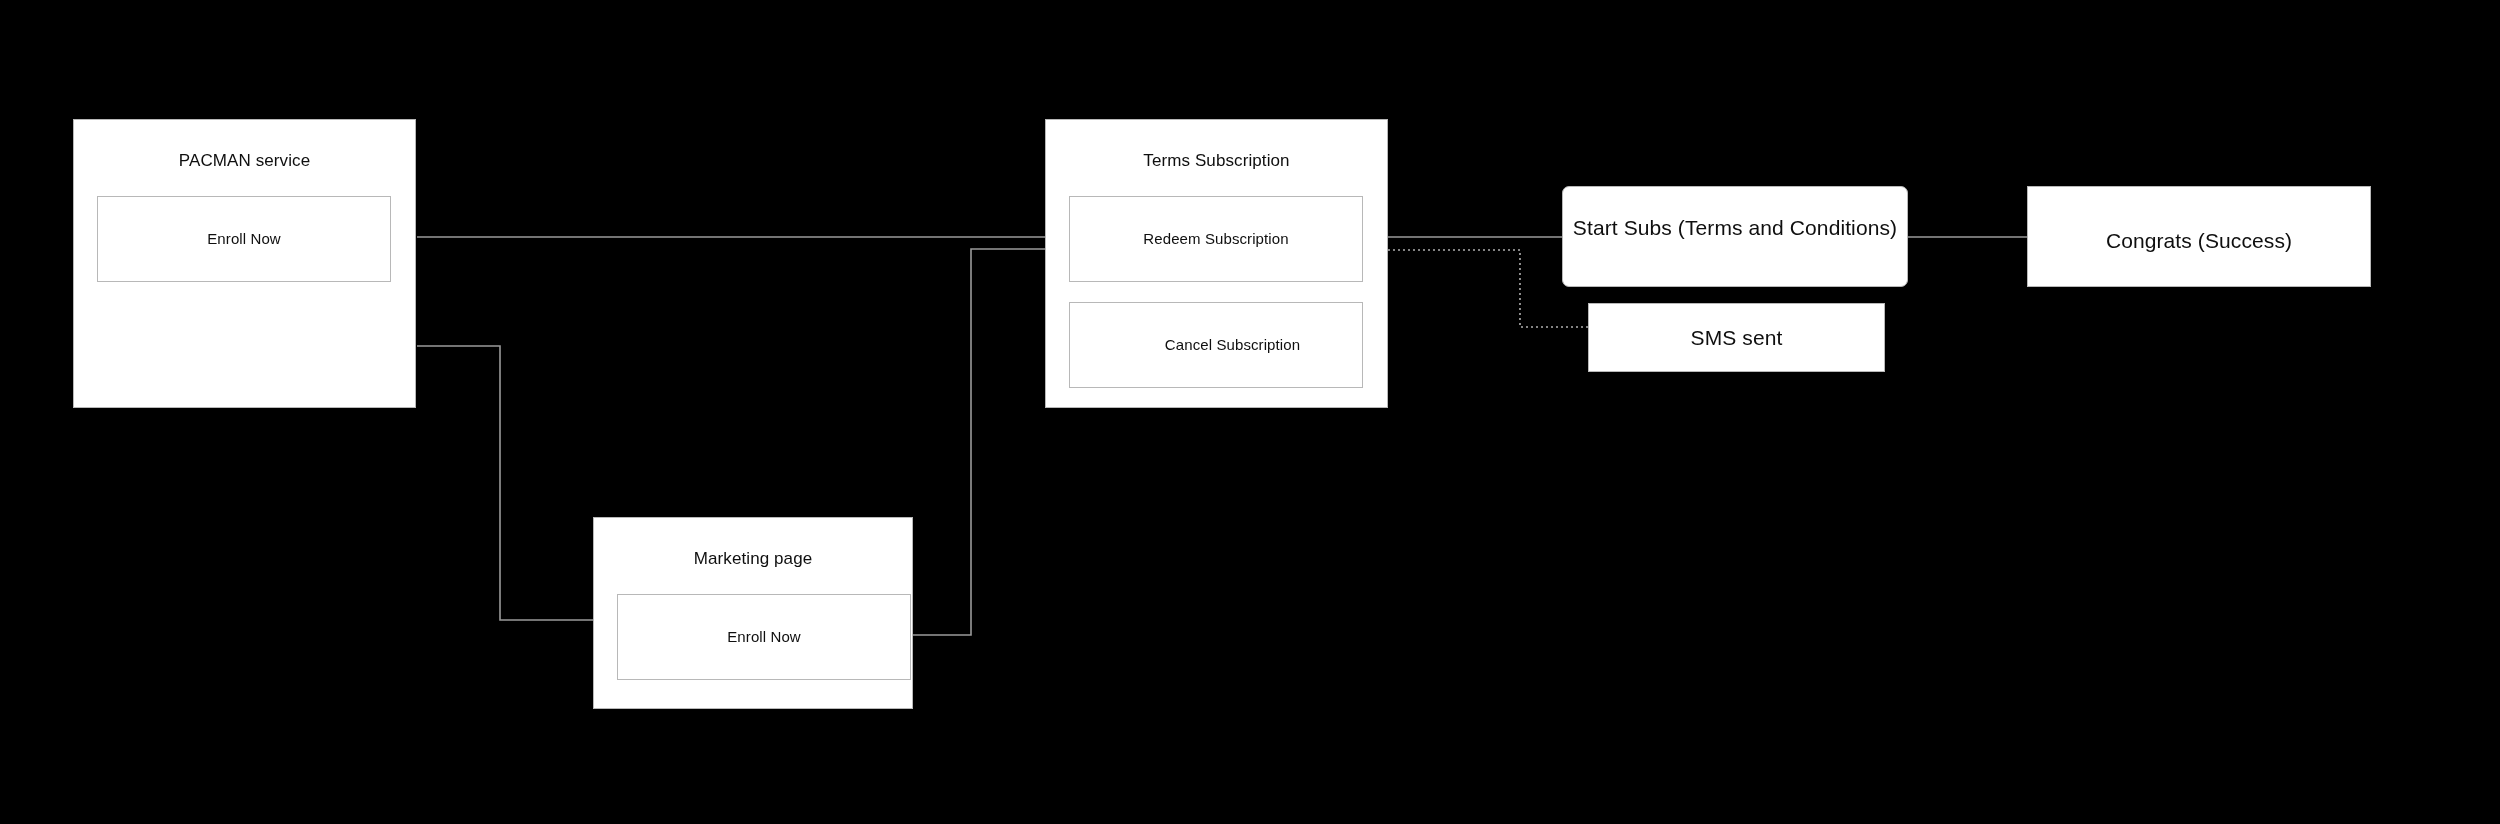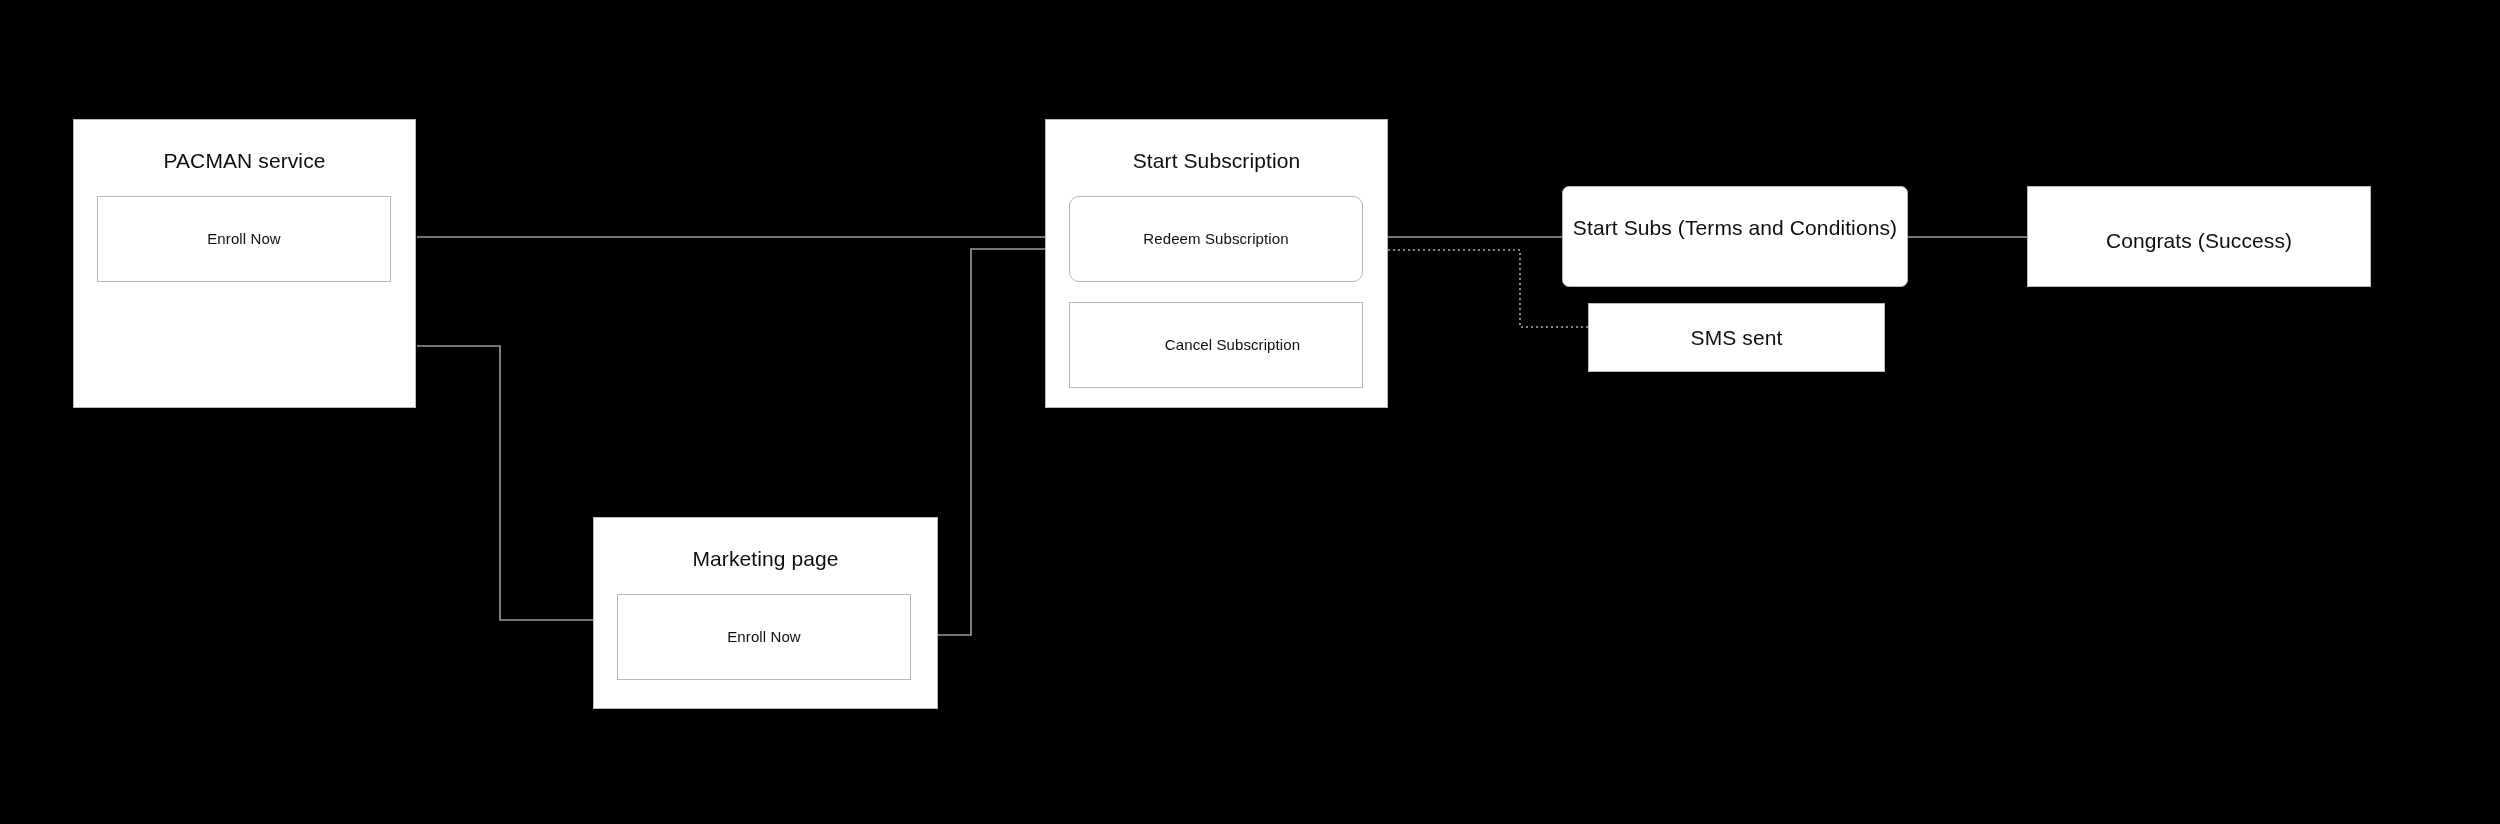--- a/index.html
+++ b/index.html
@@ -28,21 +28,21 @@
     background: #ffffff;
     border: 1px solid #b8b8b8;
     box-sizing: border-box;
   }
   .screen-title {
     position: absolute;
     left: 0;
     right: 0;
     text-align: center;
     color: #0f0f0f;
-    font-size: 21px;
+    font-size: 17px;
     line-height: 26px;
     letter-spacing: 0.1px;
   }
   .btn {
     position: absolute;
     background: #ffffff;
     border: 1px solid #b8b8b8;
     box-sizing: border-box;
     display: flex;
     align-items: center;
@@ -65,25 +65,25 @@
 
   
   #scr-pacman { left: 73px; top: 119px; width: 343px; height: 289px; }
   #scr-pacman .screen-title { top: 28px; }
   #btn-pacman-enroll { left: 23px; top: 76px; width: 294px; height: 86px; }
   #btn-pacman-learn  { left: 23px; top: 182px; width: 294px; height: 86px; }
 
   
   #scr-manage { left: 1045px; top: 119px; width: 343px; height: 289px; }
   #scr-manage .screen-title { top: 28px; }
-  #btn-redeem { left: 23px; top: 76px; width: 294px; height: 86px; border-radius: 10px; }
+  #btn-redeem { left: 23px; top: 76px; width: 294px; height: 86px; }
   #btn-cancel { left: 23px; top: 182px; width: 294px; height: 86px; padding-left: 33px; }
 
   
-  #scr-marketing { left: 593px; top: 517px; width: 345px; height: 192px; }
+  #scr-marketing { left: 593px; top: 517px; width: 320px; height: 192px; }
   #scr-marketing .screen-title { top: 28px; }
   #btn-marketing-enroll { left: 23px; top: 76px; width: 294px; height: 86px; }
 
   
   #node-startsubs { left: 1562px; top: 186px; width: 346px; height: 101px; border-radius: 7px; }
   #node-startsubs .node-label { top: 27px; }
   #node-sms       { left: 1588px; top: 303px; width: 297px; height: 69px; }
   #node-sms .node-label { top: 20px; }
   #node-congrats  { left: 2027px; top: 186px; width: 344px; height: 101px; }
   #node-congrats .node-label { top: 40px; }
@@ -107,21 +107,21 @@
 
     <path d="M 1908 237 L 2027 237" fill="none" stroke="#9a9a9a" stroke-width="1.6"></path>
   </svg>
 
   <div class="screen" id="scr-pacman">
     <div class="screen-title">PACMAN service</div>
     <div class="btn" id="btn-pacman-enroll">Enroll Now</div>
   </div>
 
   <div class="screen" id="scr-manage">
-    <div class="screen-title">Start Subscription</div>
+    <div class="screen-title">Terms Subscription</div>
     <div class="btn" id="btn-redeem">Redeem Subscription</div>
     <div class="btn" id="btn-cancel">Cancel Subscription</div>
   </div>
 
   <div class="screen" id="scr-marketing">
     <div class="screen-title">Marketing page</div>
     <div class="btn" id="btn-marketing-enroll">Enroll Now</div>
   </div>
 
   <div class="screen" id="node-startsubs">

